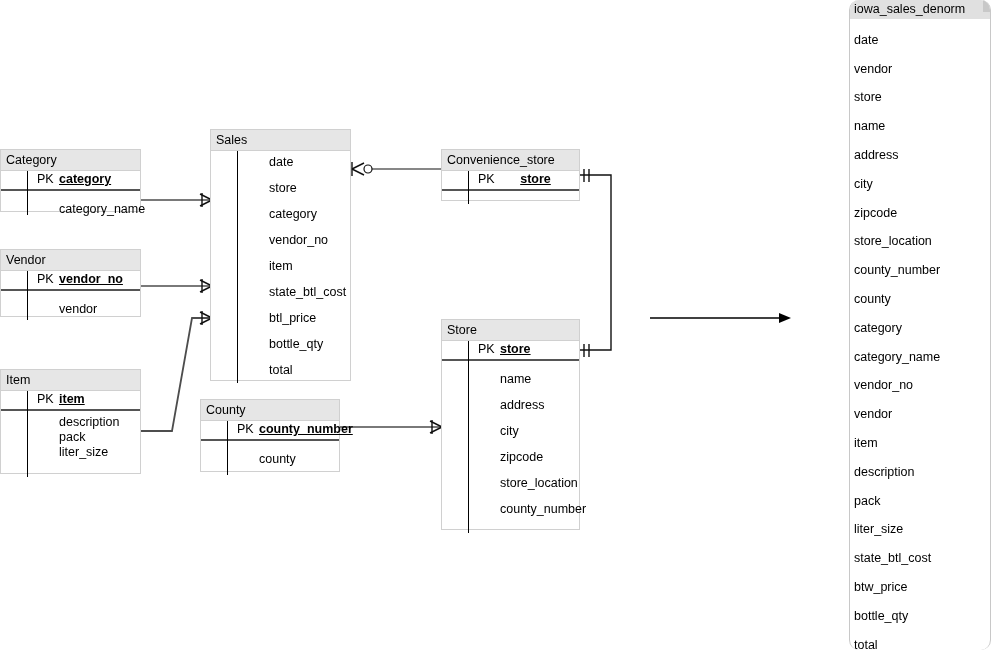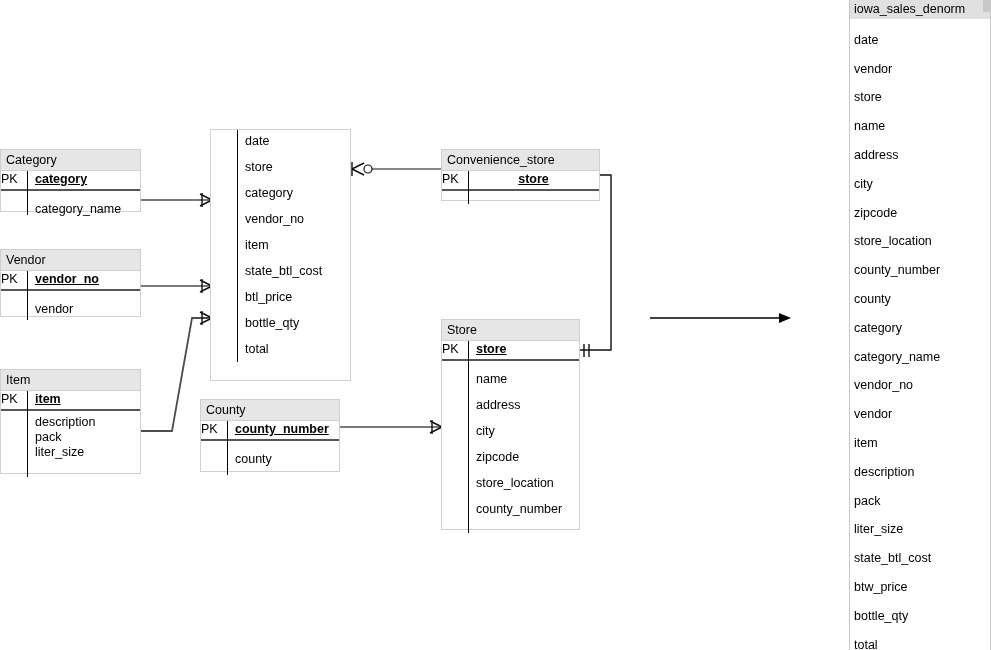--- a/index.html
+++ b/index.html
@@ -43,22 +43,23 @@
   }
   .row {
     display: flex;
     align-items: flex-start;
     line-height: 15px;
     white-space: nowrap;
   }
   .gutter {
     width: 26px;
     flex: 0 0 26px;
-    padding-left: 0;
+    padding-left: 12px;
     font-size: 12.5px;
+    margin-left: 24px;
   }
   .fname { padding-left: 8px; font-size: 12.5px; }
   .pkrow { border-bottom: 2px solid #555555; padding-bottom: 2px; padding-top: 1px; }
   .pkrow .fname { font-weight: bold; text-decoration: underline; }
   .pk-center .fname { padding-left: 0; width: 100%; text-align: center; }
   .spaced .row + .row { margin-top: 11px; }
   .tight .row + .row { margin-top: 0px; }
   .pad-top { padding-top: 4px; }
   .pad-bot { padding-bottom: 4px; }
 
@@ -66,20 +67,21 @@
   #denorm {
     position: absolute;
     left: 849px; top: 0;
     width: 142px; height: 650px;
     border-left: 1px solid #c8c8c8;
     border-right: 1px solid #c8c8c8;
     background: #ffffff;
     font-size: 12.5px;
     z-index: 3;
     overflow: hidden;
+    border-radius: 10px;
   }
   #denorm .dhead {
     background: #e0e0e0;
     padding: 2px 0 2px 4px;
     line-height: 15px;
     white-space: nowrap;
   }
   #denorm .ditem {
     padding: 0 0 0 4px;
     line-height: 15px;
@@ -194,20 +196,21 @@
         <span class="fname">pack</span>
       </div>
       <div class="row">
         <span class="gutter"></span>
         <span class="fname">liter_size</span>
       </div>
     </div>
   </div>
 
   <div class="entity" style="left:210px; top:129px; width:141px; height:252px;">
+    <div class="ttl">Sales</div>
     <div class="body spaced pad-top pad-bot" style="height:232px;">
       <div class="row">
         <span class="gutter"></span>
         <span class="fname">date</span>
       </div>
       <div class="row">
         <span class="gutter"></span>
         <span class="fname">store</span>
       </div>
       <div class="row">
@@ -248,21 +251,21 @@
         <span class="gutter">PK</span>
         <span class="fname">county_number</span>
       </div>
       <div class="row">
         <span class="gutter"></span>
         <span class="fname">county</span>
       </div>
     </div>
   </div>
 
-  <div class="entity" style="left:441px; top:149px; width:159px; height:52px;">
+  <div class="entity" style="left:441px; top:149px; width:139px; height:52px;">
     <div class="ttl">Convenience_store</div>
     <div class="body pad-bot pk-center" style="height:33px;">
       <div class="row pkrow">
         <span class="gutter">PK</span>
         <span class="fname">store</span>
       </div>
     </div>
   </div>
 
   <div class="entity" style="left:441px; top:319px; width:139px; height:211px;">

